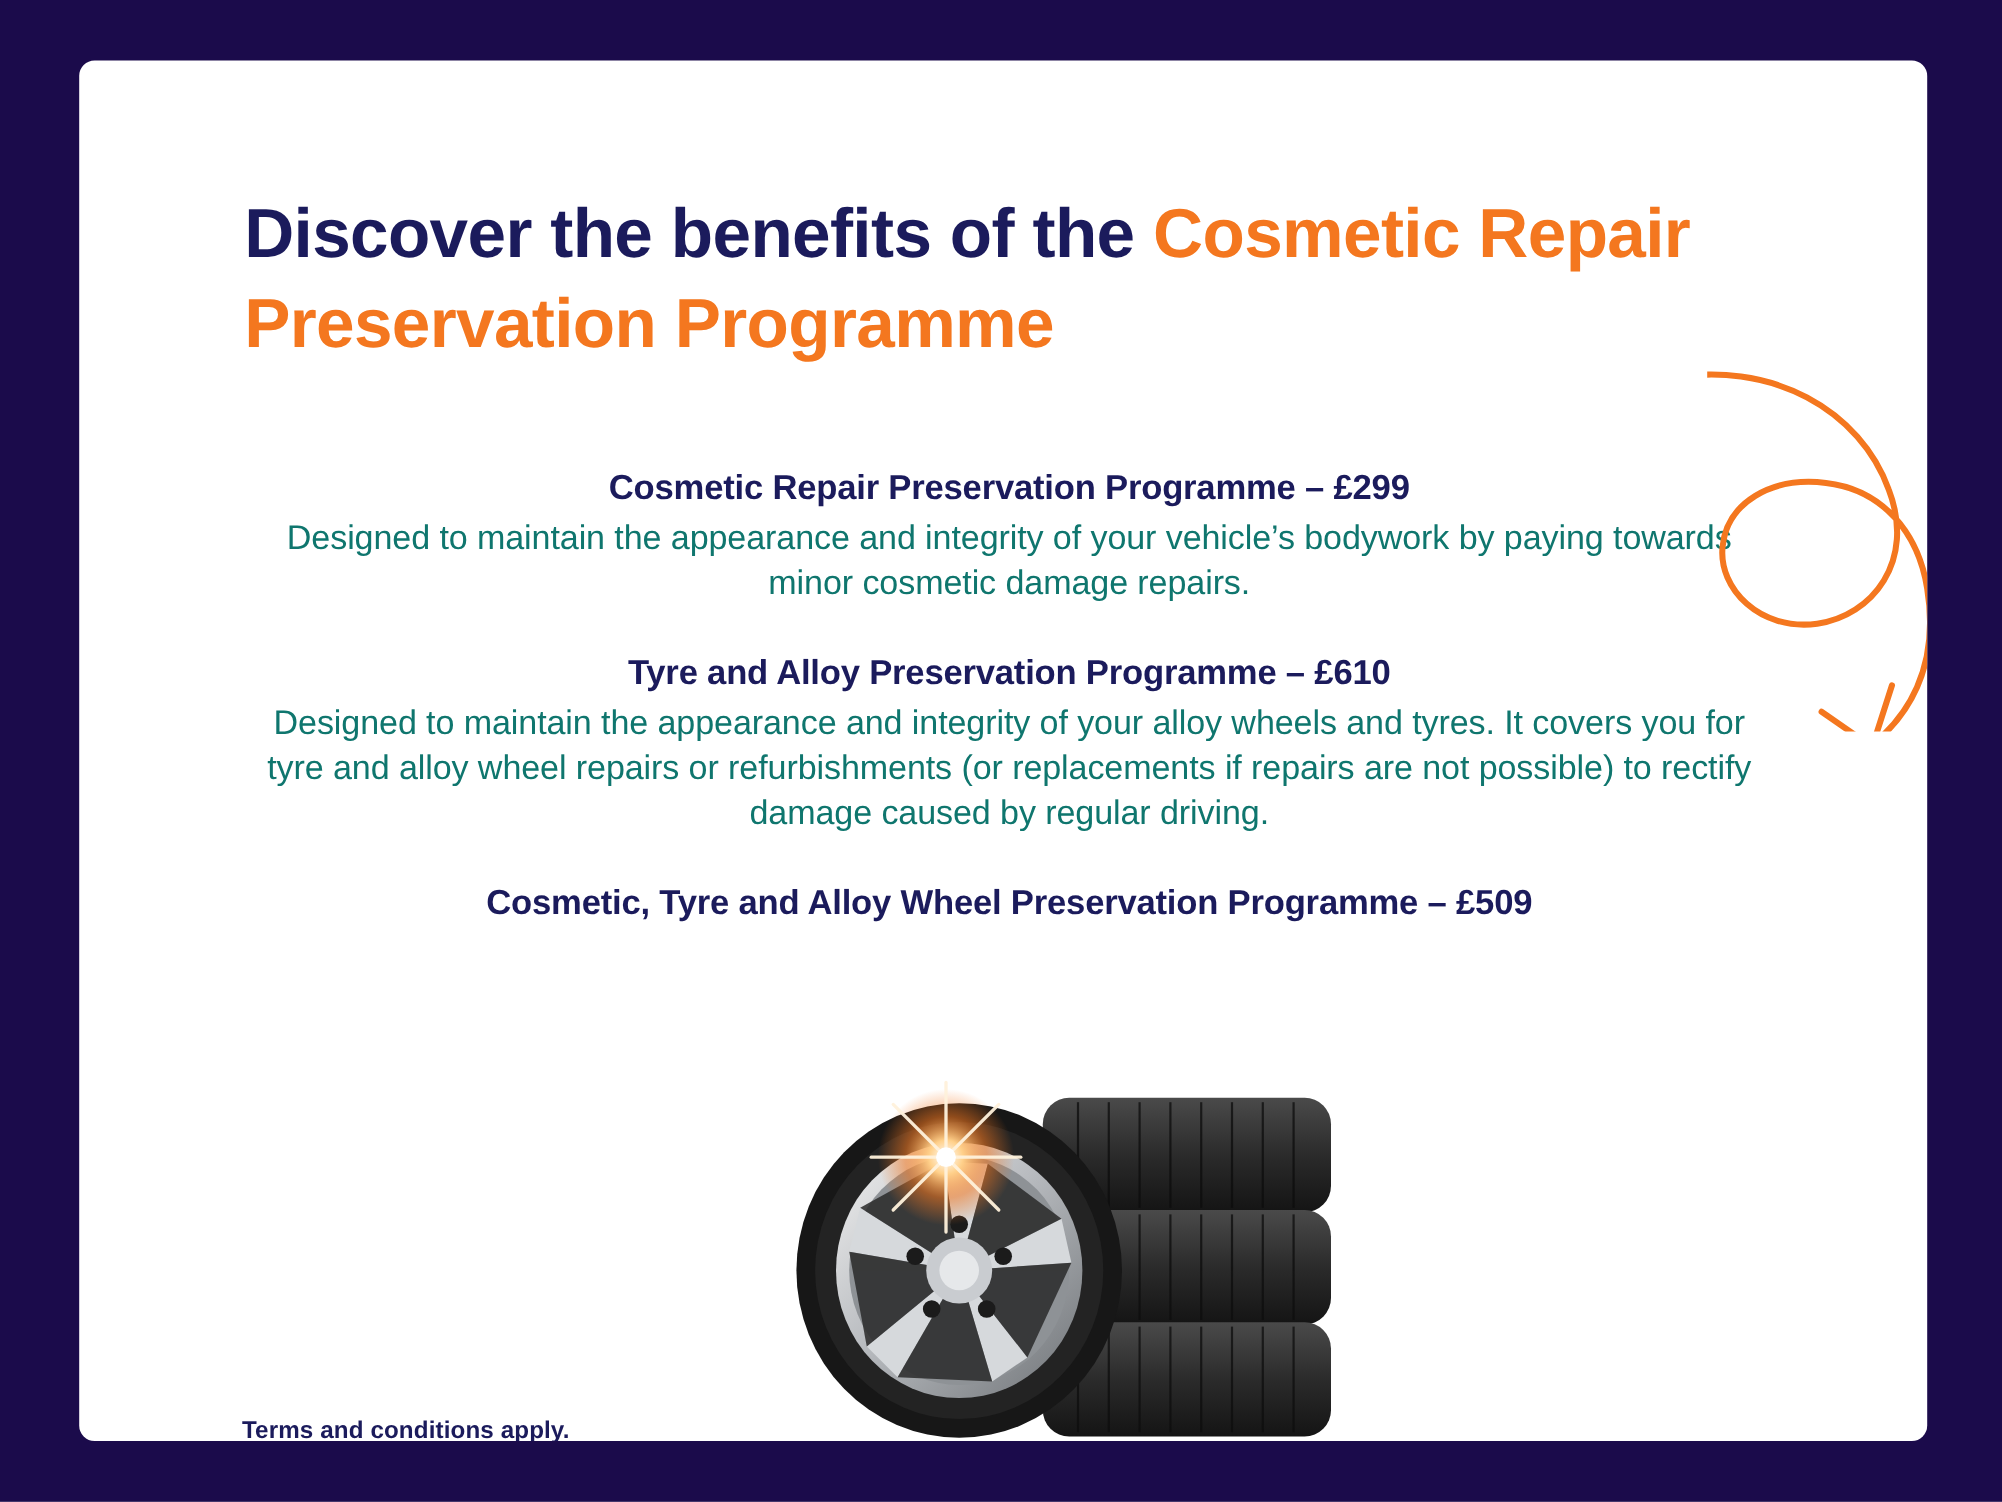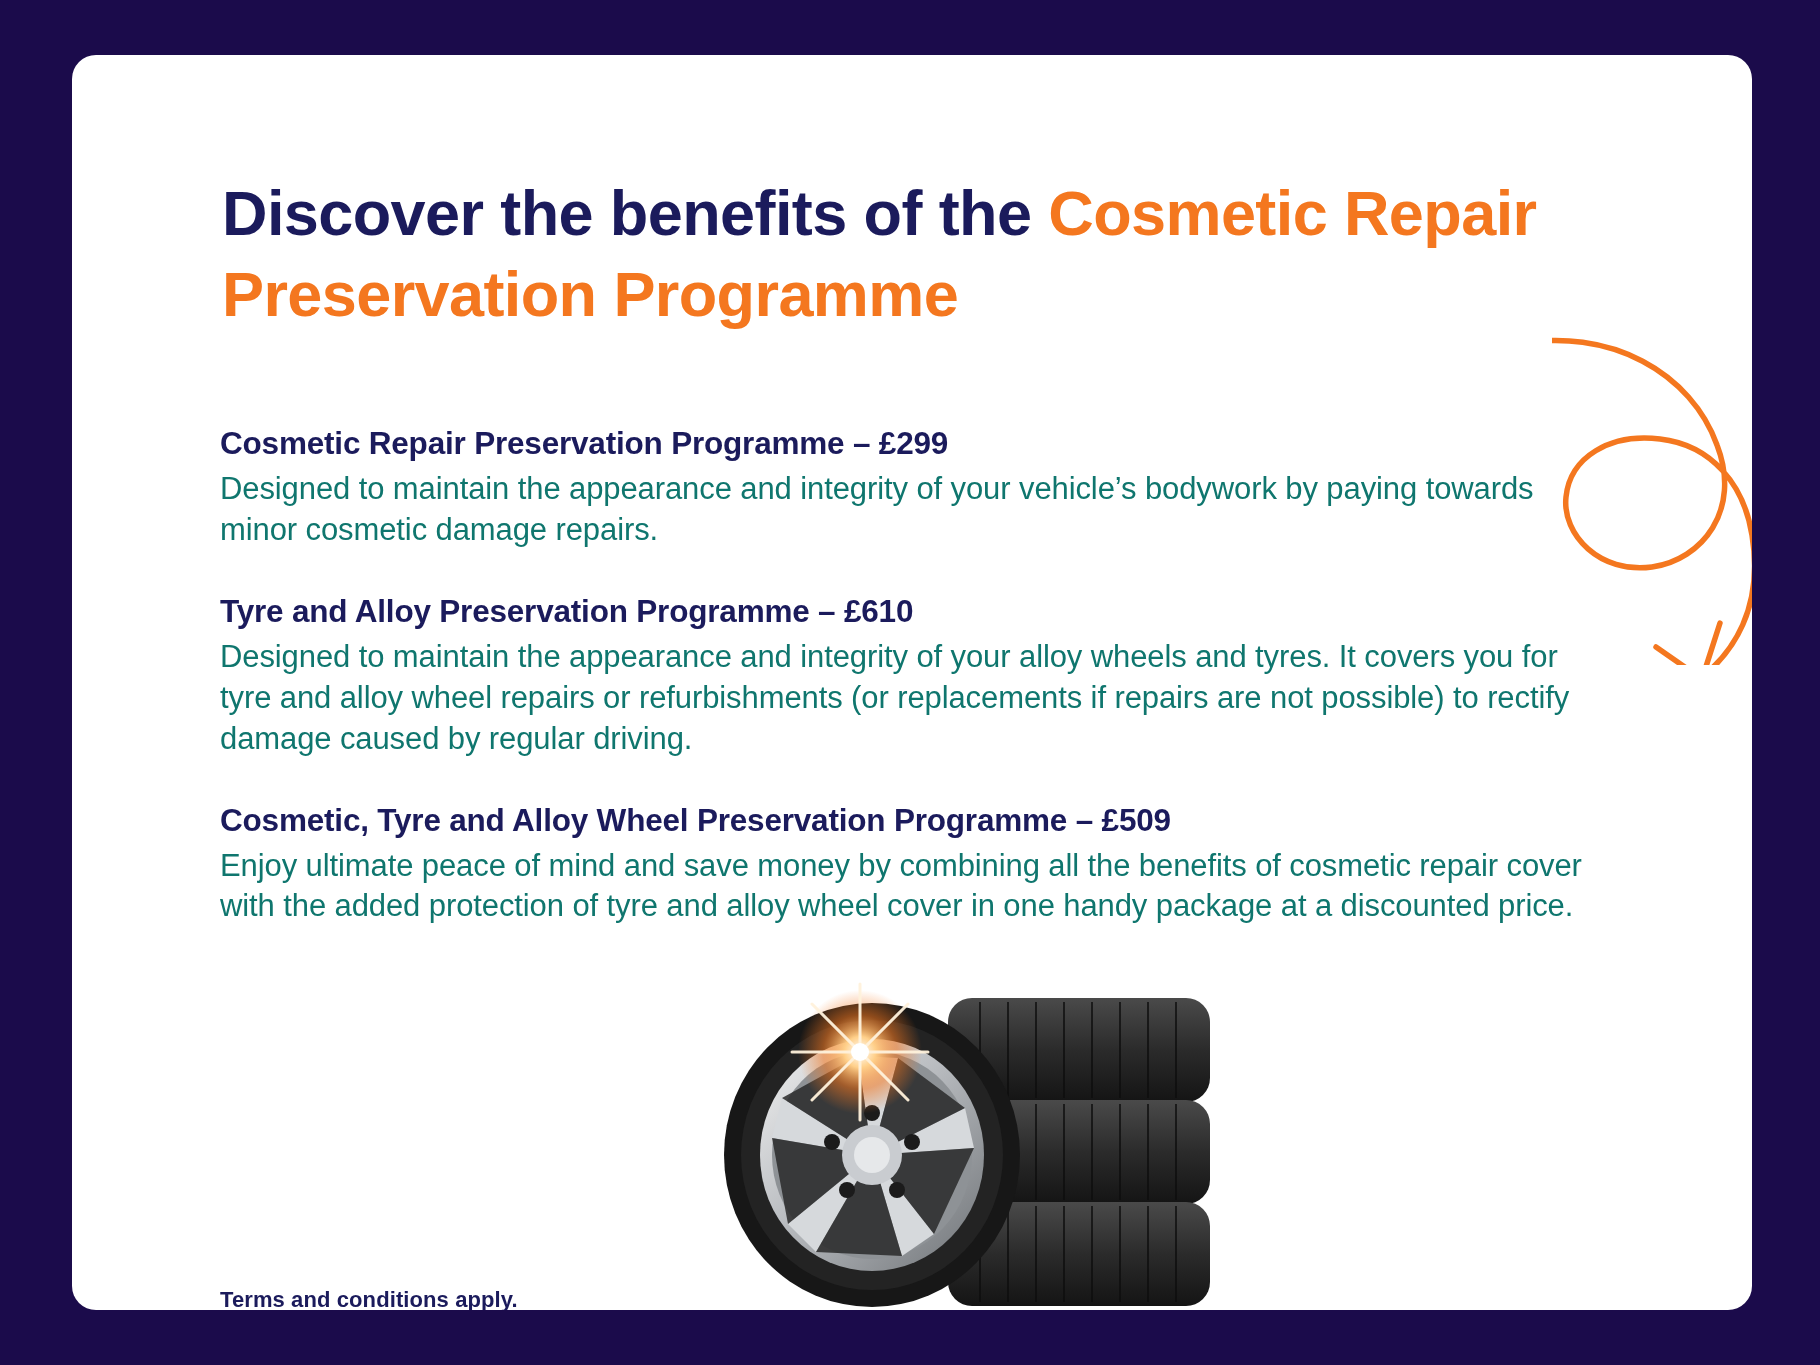--- a/index.html
+++ b/index.html
@@ -12,21 +12,21 @@
   .poster {
     position:relative;
     width:1820px; height:1365px;
     background:#1B0B4B;
   }
   .card {
     position:absolute;
     left:72px; top:55px;
     width:1680px; height:1255px;
     background:#ffffff;
-    border-radius:24px;
+    border-radius:14px;
     overflow:hidden;
   }
 
   
   .headline {
     position:absolute;
     left:150px; top:118px;
     width:1360px;
     font-size:63px;
     font-weight:bold;
@@ -35,21 +35,21 @@
     color:#1B1B5C;
   }
   .headline .accent { color:#F4771F; }
 
   
   .sections {
     position:absolute;
     left:148px; top:370px;
     width:1395px;
   }
-  .section { margin-bottom:42px; }
+  .section { margin-bottom:42px;text-align:center; }
   .section:last-child { margin-bottom:0; }
   .sec-title {
     font-size:31.5px;
     font-weight:bold;
     color:#1B1B5C;
     letter-spacing:-0.2px;
     margin-bottom:7px;
   }
   .sec-body {
     font-size:31px;
@@ -112,21 +112,20 @@
         <div class="sec-body">Designed to maintain the appearance and integrity of your vehicle’s bodywork by paying towards minor cosmetic damage repairs.</div>
       </div>
 
       <div class="section">
         <div class="sec-title">Tyre and Alloy Preservation Programme – £610</div>
         <div class="sec-body">Designed to maintain the appearance and integrity of your alloy wheels and tyres. It covers you for tyre and alloy wheel repairs or refurbishments (or replacements if repairs are not possible) to rectify damage caused by regular driving.</div>
       </div>
 
       <div class="section">
         <div class="sec-title">Cosmetic, Tyre and Alloy Wheel Preservation Programme – £509</div>
-        <div class="sec-body">Enjoy ultimate peace of mind and save money by combining all the benefits of cosmetic repair cover with the added protection of tyre and alloy wheel cover in one handy package at a discounted price.</div>
       </div>
 
     </div>
 
     <div class="terms">Terms and conditions apply.</div>
 
 
     <svg class="swoosh" viewBox="0 0 330 480">
       <path d="M -40 160 C 60 140 140 190 165 260 C 190 325 150 375 100 382
                C 48 389 10 350 14 312 C 18 272 58 248 108 254

